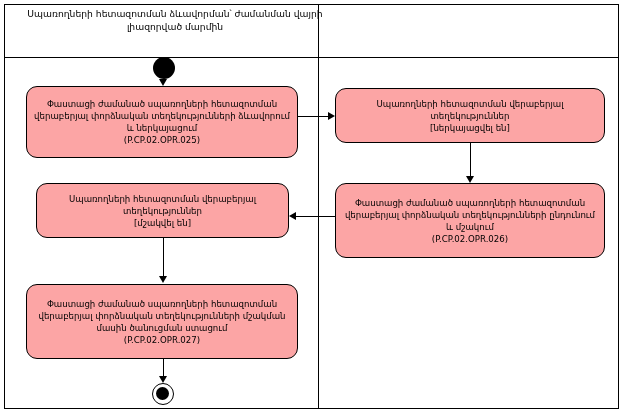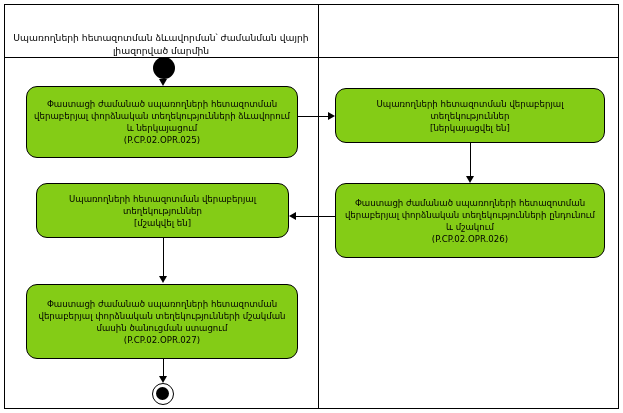--- a/index.html
+++ b/index.html
@@ -46,37 +46,36 @@
     background: #000000;
   }
   .lane-title {
     position: absolute;
     text-align: center;
     font-size: 9.2px;
     line-height: 12.5px;
     color: #000000;
   }
   #lane-title-left {
-    left: 10px;
+    left: 24px;
     top: 8px;
     width: 302px;
-    margin-top: 24px;
   }
   #lane-title-right {
     left: 324px;
     top: 8px;
     width: 290px;
   }
   
   .node {
     position: absolute;
     border: 1px solid #000000;
     border-radius: 11px;
     box-sizing: border-box;
-    background: #84cc16;
+    background: #fca5a5;
     display: flex;
     align-items: center;
     justify-content: center;
     text-align: center;
     font-size: 8.6px;
     line-height: 12px;
     color: #000000;
     padding: 2px 6px;
   }
   .node span {

